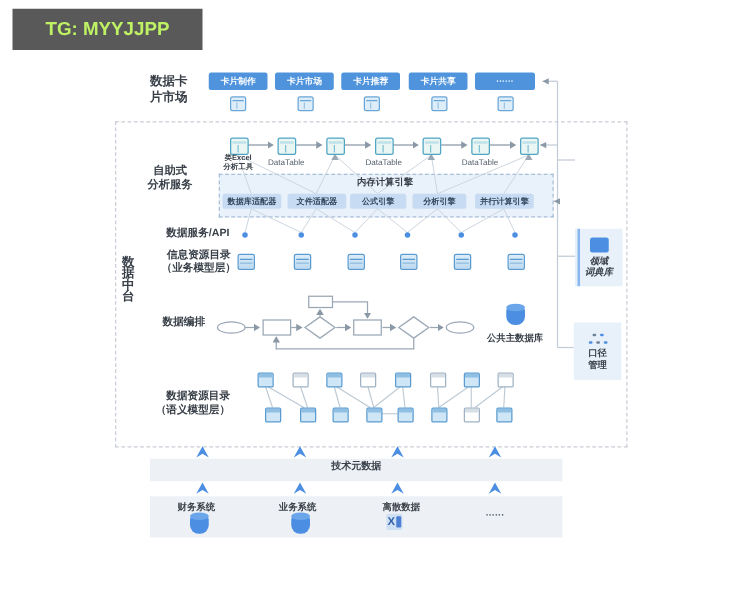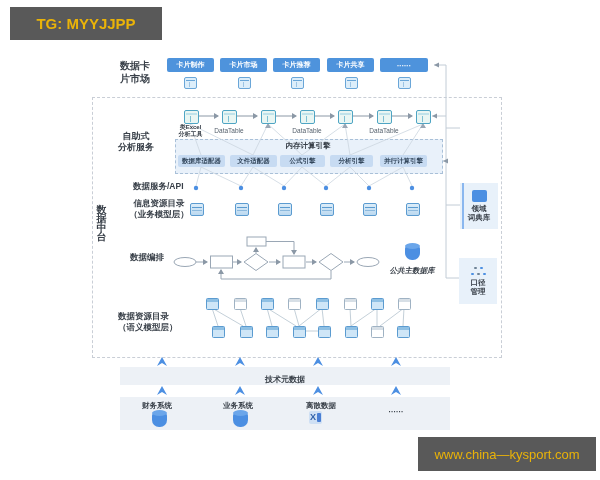--- a/index.html
+++ b/index.html
@@ -1,23 +1,23 @@
 <!DOCTYPE html>
 <html><head>
 <meta charset="utf-8">
 <style>
   html,body{margin:0;padding:0;background:#fff;}
   .canvas{position:relative;width:600px;height:480px;background:#fff;overflow:hidden;
           font-family:"Liberation Sans","DejaVu Sans",sans-serif;color:#394049;}
   .abs{position:absolute;}
   .lbl{position:absolute;font-weight:700;color:#394049;z-index:5;}
-  .ctr{display:flex;align-items:flex-end;justify-content:center;text-align:center;}
+  .ctr{display:flex;align-items:flex-start;justify-content:center;text-align:center;}
   .watermark{position:absolute;left:48px;top:176px;font-size:74px;font-weight:700;
              color:#ebebeb;letter-spacing:7px;white-space:nowrap;z-index:0;}
-  .darkbox{position:absolute;background:#595959;color:#eab308;display:flex;align-items:center;
+  .darkbox{position:absolute;background:#595959;color:#bef264;display:flex;align-items:center;
            justify-content:center;z-index:9;}
   .dashed-box{position:absolute;border:1px dashed #c9ced6;z-index:1;}
   .btn-blue{position:absolute;background:#4e93dc;color:#fff;border-radius:2px;font-size:7px;
             font-weight:700;display:flex;align-items:center;justify-content:center;z-index:5;}
   .btn-lt{position:absolute;background:#c7dbf2;color:#33475c;border-radius:2px;font-size:6.5px;
           font-weight:700;display:flex;align-items:center;justify-content:center;z-index:5;}
   .panel{position:absolute;background:#e9f1fa;border:1px dashed #a9c0d8;z-index:2;}
   .grayband{position:absolute;background:#edf1f6;z-index:2;}
   .rbox{position:absolute;background:#e8f1fa;display:flex;flex-direction:column;align-items:center;
         justify-content:center;gap:2px;z-index:5;}
@@ -58,21 +58,20 @@
   .vtxt{writing-mode:vertical-lr;letter-spacing:9px;}
 </style>
 </head>
 <body>
 
 <div class="canvas">
 
 
   <div class="darkbox" style="left:10px;top:7px;width:152px;height:33px;font-size:15px;font-weight:700;">TG: MYYJJPP</div>
 
-  <div class="darkbox" style="left:418px;top:437px;width:178px;height:34px;font-size:13px;">www.china—kysport.com</div>
 
   <div class="dashed-box" style="left:92px;top:97px;width:408px;height:259px;"></div>
 
   <svg class="overlay" width="600" height="480" viewBox="0 0 600 480">
     <defs>
       <marker id="ah" markerWidth="6" markerHeight="6" refX="4" refY="3" orient="auto">
         <path d="M0,0 L5,3 L0,6 Z" fill="#8b98a6"></path>
       </marker>
     </defs>
 
@@ -238,23 +237,23 @@
   </div>
   <div class="dbi" style="left:190px;top:203px;"></div>
   <div class="dbi" style="left:235px;top:203px;"></div>
   <div class="dbi" style="left:278px;top:203px;"></div>
   <div class="dbi" style="left:320px;top:203px;"></div>
   <div class="dbi" style="left:363px;top:203px;"></div>
   <div class="dbi" style="left:406px;top:203px;"></div>
 
   <div class="lbl" style="left:130px;top:252px;font-size:8.5px;">数据编排</div>
   <div class="cyl" style="left:405px;top:246px;"></div>
-  <div class="lbl" style="left:386px;top:266px;width:52px;font-size:7.5px;text-align:center;font-style:italic;">公共主数据库</div>
-
-  <div class="lbl" style="left:118px;top:311px;width:66px;font-size:8.5px;text-align:left;line-height:1.25;">
+  <div class="lbl" style="left:386px;top:266px;width:52px;font-size:7.5px;text-align:center;">公共主数据库</div>
+
+  <div class="lbl" style="left:118px;top:311px;width:66px;font-size:8.5px;text-align:right;line-height:1.25;">
     <div>数据资源目录</div>
     <div>（语义模型层）</div>
   </div>
   <div class="nb" style="left:206px;top:298px;"></div>
   <div class="nw" style="left:234px;top:298px;"></div>
   <div class="nb" style="left:261px;top:298px;"></div>
   <div class="nw" style="left:288px;top:298px;"></div>
   <div class="nb" style="left:316px;top:298px;"></div>
   <div class="nw" style="left:344px;top:298px;"></div>
   <div class="nb" style="left:371px;top:298px;"></div>
@@ -275,21 +274,21 @@
   <div class="lbl" style="left:137px;top:401px;width:40px;font-size:7.5px;text-align:center;">财务系统</div>
   <div class="lbl" style="left:218px;top:401px;width:40px;font-size:7.5px;text-align:center;">业务系统</div>
   <div class="lbl" style="left:296px;top:401px;width:40px;font-size:7.5px;text-align:right;">离散数据</div>
   <div class="lbl" style="left:376px;top:407px;width:40px;font-size:7.5px;text-align:center;">······</div>
   <div class="cyl" style="left:152px;top:413px;"></div>
   <div class="cyl" style="left:233px;top:413px;"></div>
   <div class="xlicon" style="left:309px;top:411px;">
     <span class="x">X</span>
   </div>
 
-  <div class="rbox" style="left:460px;top:183px;width:38px;height:46px;">
+  <div class="rbox" style="left:460px;top:183px;width:38px;height:46px;font-style:italic;">
     <div class="bookicon" style="position:static;"></div>
     <div class="t">
       <div>领域</div>
       <div>词典库</div>
     </div>
   </div>
   <div class="rbox" style="left:459px;top:258px;width:38px;height:46px;">
     <div class="dotsicon" style="position:relative;">
       <i style="left:3px;top:0;"></i>
         <i class="b" style="left:9px;top:0;"></i>

